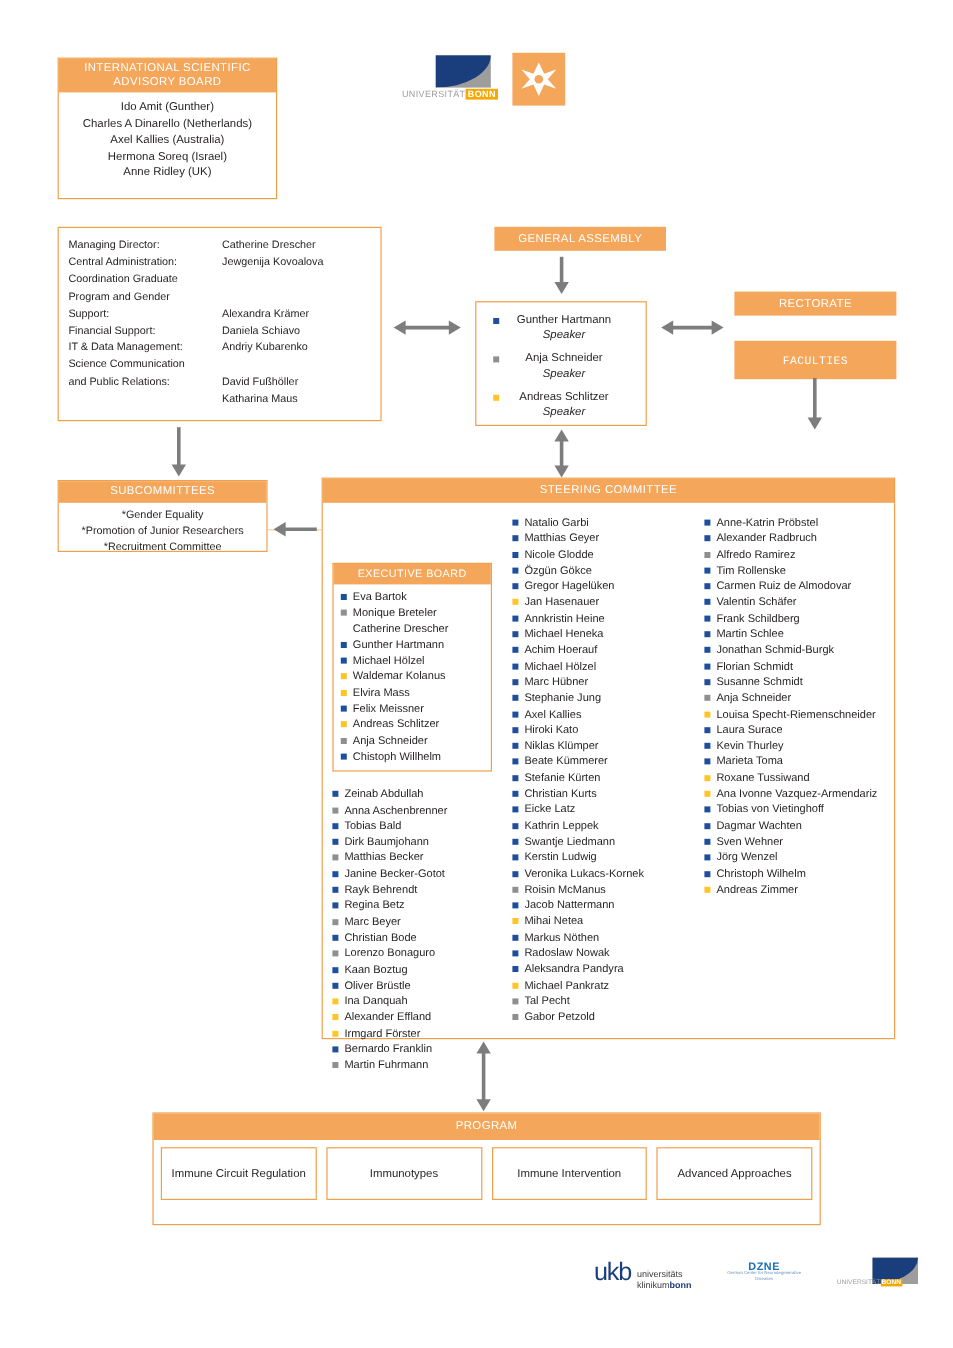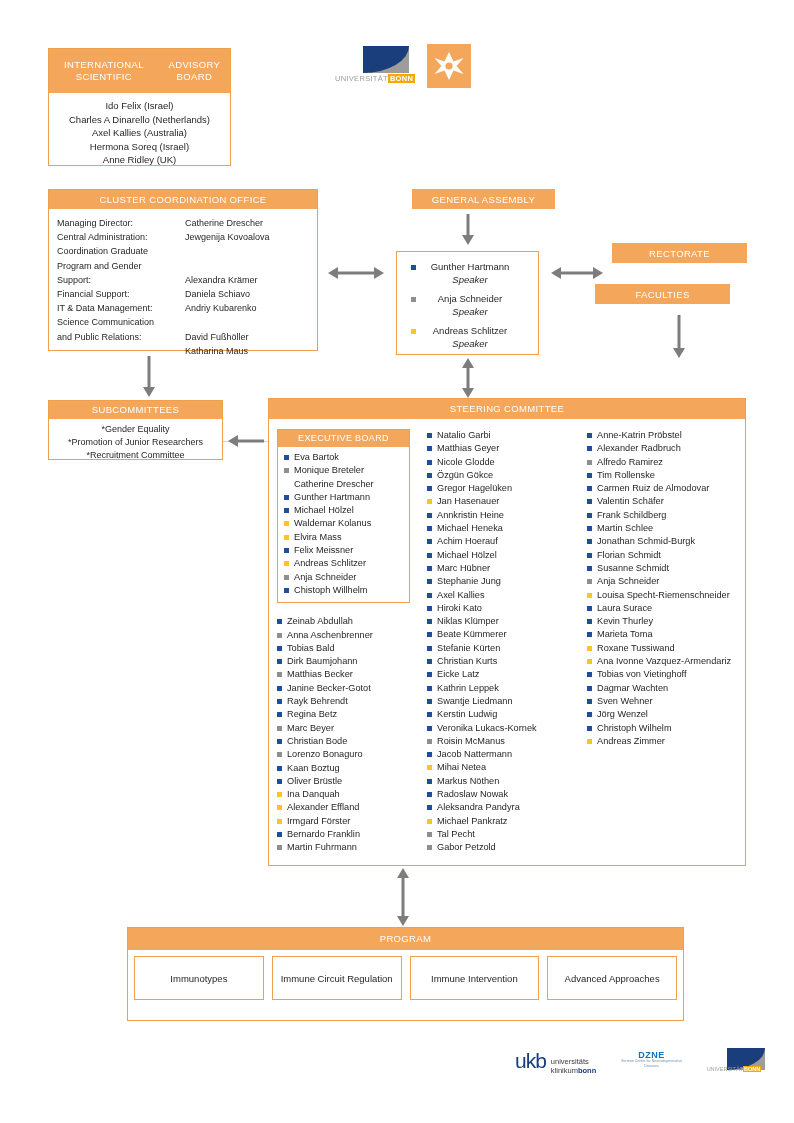--- a/index.html
+++ b/index.html
@@ -36,21 +36,21 @@
     color:#ffffff;
     font-size:9.5px;
     letter-spacing:.35px;
     text-align:center;
     display:flex;align-items:center;justify-content:center;
     box-sizing:border-box;
   }
 
   
   #isab{left:48px;top:48px;width:183px;height:118px;}
-  #isab .bar{height:44px;}
+  #isab .bar{height:28px;flex-direction:column;}
   #isab .body{
     text-align:center;font-size:9.5px;line-height:13.5px;
     padding-top:6px;color:#231f20;
   }
 
   
   #logos{left:335px;top:44px;width:425px;height:46px;}
   .unibonn-logo{position:relative;width:74px;height:40px;}
   .ub-sq{position:absolute;left:28px;top:0;width:46px;height:27px;background:#9d9d9c;overflow:hidden;}
   .ub-sq:after{
@@ -79,33 +79,33 @@
   
   #ga-bar{left:412px;top:189px;width:143px;height:20px;}
   #ga{left:396px;top:251px;width:143px;height:104px;}
   #ga .row{display:flex;align-items:flex-start;margin-top:7px;}
   #ga .row:first-child{margin-top:9px;}
   #ga .nm{flex:1;text-align:center;font-size:9.5px;line-height:12.5px;padding-right:14px;}
   #ga .nm i{display:block;font-style:italic;}
 
   
   #rect{left:612px;top:243px;width:135px;height:20px;}
-  #fac{left:595px;top:284px;width:135px;height:20px;}
+  #fac{left:612px;top:284px;width:135px;height:32px;font-family:Liberation Mono, monospace;}
 
   
   #sub{left:48px;top:400px;width:175px;height:60px;}
   #sub .bar{height:18px;}
   #sub .body{text-align:center;font-size:9px;line-height:13px;padding-top:4px;}
 
   
   #steer{left:268px;top:398px;width:478px;height:468px;}
   #steer>.bar{height:20px;}
   #steer .inner{display:flex;padding:10px 8px 0 8px;}
   .sc-col{font-size:9.2px;line-height:13.3px;}
-  .sc-col.c1{width:150px;}
+  .sc-col.c1{width:150px;margin-top:40px;}
   .sc-col.c2{width:160px;}
   .sc-col.c3{width:150px;}
 
   
   #exec{border:1.5px solid #F0A04B;box-sizing:border-box;width:133px;}
   #exec .bar{height:17px;font-size:9px;}
   #exec .body{padding:4px 0 5px 6px;}
 
   
   .p{display:flex;align-items:flex-start;}
@@ -131,42 +131,42 @@
   
   .arrow{position:absolute;}
   svg.arr{display:block;overflow:visible;}
 
   
   .hline{position:absolute;background:#f2cfa8;}
 
   
   #footer{left:495px;top:1042px;width:270px;height:36px;display:flex;align-items:center;gap:22px;}
   .ukb{display:flex;align-items:center;gap:5px;}
-  .ukb .mark{font-size:21px;color:#1a3d7c;letter-spacing:-1px;line-height:1;font-family:"Liberation Sans",sans-serif;margin-left:20px;}
+  .ukb .mark{font-size:21px;color:#1a3d7c;letter-spacing:-1px;line-height:1;font-family:"Liberation Sans",sans-serif;}
   .ukb .txt{font-size:7.5px;color:#3c3c3b;line-height:9px;margin-top:12px;}
   .ukb .txt b{color:#1a3d7c;}
   .dzne{font-size:6px;color:#1a6fb5;line-height:7px;text-align:center;}
   .dzne .big{font-size:9px;font-weight:bold;color:#1a6fb5;letter-spacing:.5px;}
   .dzne .tiny{font-size:3.6px;color:#6b93bb;line-height:4.6px;}
   .ub-foot{position:relative;width:68px;height:24px;}
   .ub-foot .sq{position:absolute;right:0;top:0;width:38px;height:22px;background:#9d9d9c;overflow:hidden;}
   .ub-foot .sq:after{content:"";position:absolute;left:0;top:0;width:38px;height:22px;background:#1a3d7c;border-bottom-right-radius:38px 22px;}
   .ub-foot .w{position:absolute;left:0;bottom:0;font-size:5.5px;color:#9d9d9c;white-space:nowrap;}
   .ub-foot .w b{background:#F6A800;color:#fff;padding:0 1px;}
 </style>
 </head>
 <body>
 
 <div class="panel abs" id="isab">
   <div class="bar">
     <span>INTERNATIONAL SCIENTIFIC</span>
     <span>ADVISORY BOARD</span>
   </div>
   <div class="body">
-    <div>Ido Felix (Israel)</div>
+    <div>Ido Amit (Gunther)</div>
     <div>Charles A Dinarello (Netherlands)</div>
     <div>Axel Kallies (Australia)</div>
     <div>Hermona Soreq (Israel)</div>
     <div>Anne Ridley (UK)</div>
   </div>
 </div>
 
 <div class="abs" id="logos">
   <div style="display:flex;align-items:center;gap:18px;">
     <div class="unibonn-logo">
@@ -176,21 +176,20 @@
     <div class="is-star">
       <svg width="44" height="44" viewBox="0 0 44 44">
         <path fill="#ffffff" d="M22 8 L26.5 17.5 L36.5 14 L29.5 22 L36.5 30 L26.5 26.5 L22 36 L17.5 26.5 L7.5 30 L14.5 22 L7.5 14 L17.5 17.5 Z"></path>
         <circle cx="22" cy="22" r="3.6" fill="#F4A65B"></circle>
       </svg>
     </div>
   </div>
 </div>
 
 <div class="panel abs" id="cco">
-  <div class="bar">CLUSTER COORDINATION OFFICE</div>
   <div class="body">
     <div class="col-l">
       <div>Managing Director:</div>
       <div>Central Administration:</div>
       <div>Coordination Graduate</div>
       <div>Program and Gender</div>
       <div>Support:</div>
       <div>Financial Support:</div>
       <div>IT &amp; Data Management:</div>
       <div>Science Communication</div>
@@ -598,22 +597,22 @@
           <span class="bl yellow"></span>
           <span class="tx">Andreas Zimmer</span>
         </div>
       </div>
   </div>
 </div>
 
 <div class="panel abs" id="prog">
   <div class="bar">PROGRAM</div>
   <div class="cells">
+    <div class="cell">Immune Circuit Regulation</div>
     <div class="cell">Immunotypes</div>
-    <div class="cell">Immune Circuit Regulation</div>
     <div class="cell">Immune Intervention</div>
     <div class="cell">Advanced Approaches</div>
   </div>
 </div>
 
 <div class="hline" style="left:223px;top:441px;width:45px;height:1px;"></div>
 
 <div class="arrow" style="left:461px;top:214px;">
   <svg class="arr" width="14" height="32">
       <line x1="7" y1="0" x2="7" y2="23" stroke="#7d7d7d" stroke-width="3"></line>

